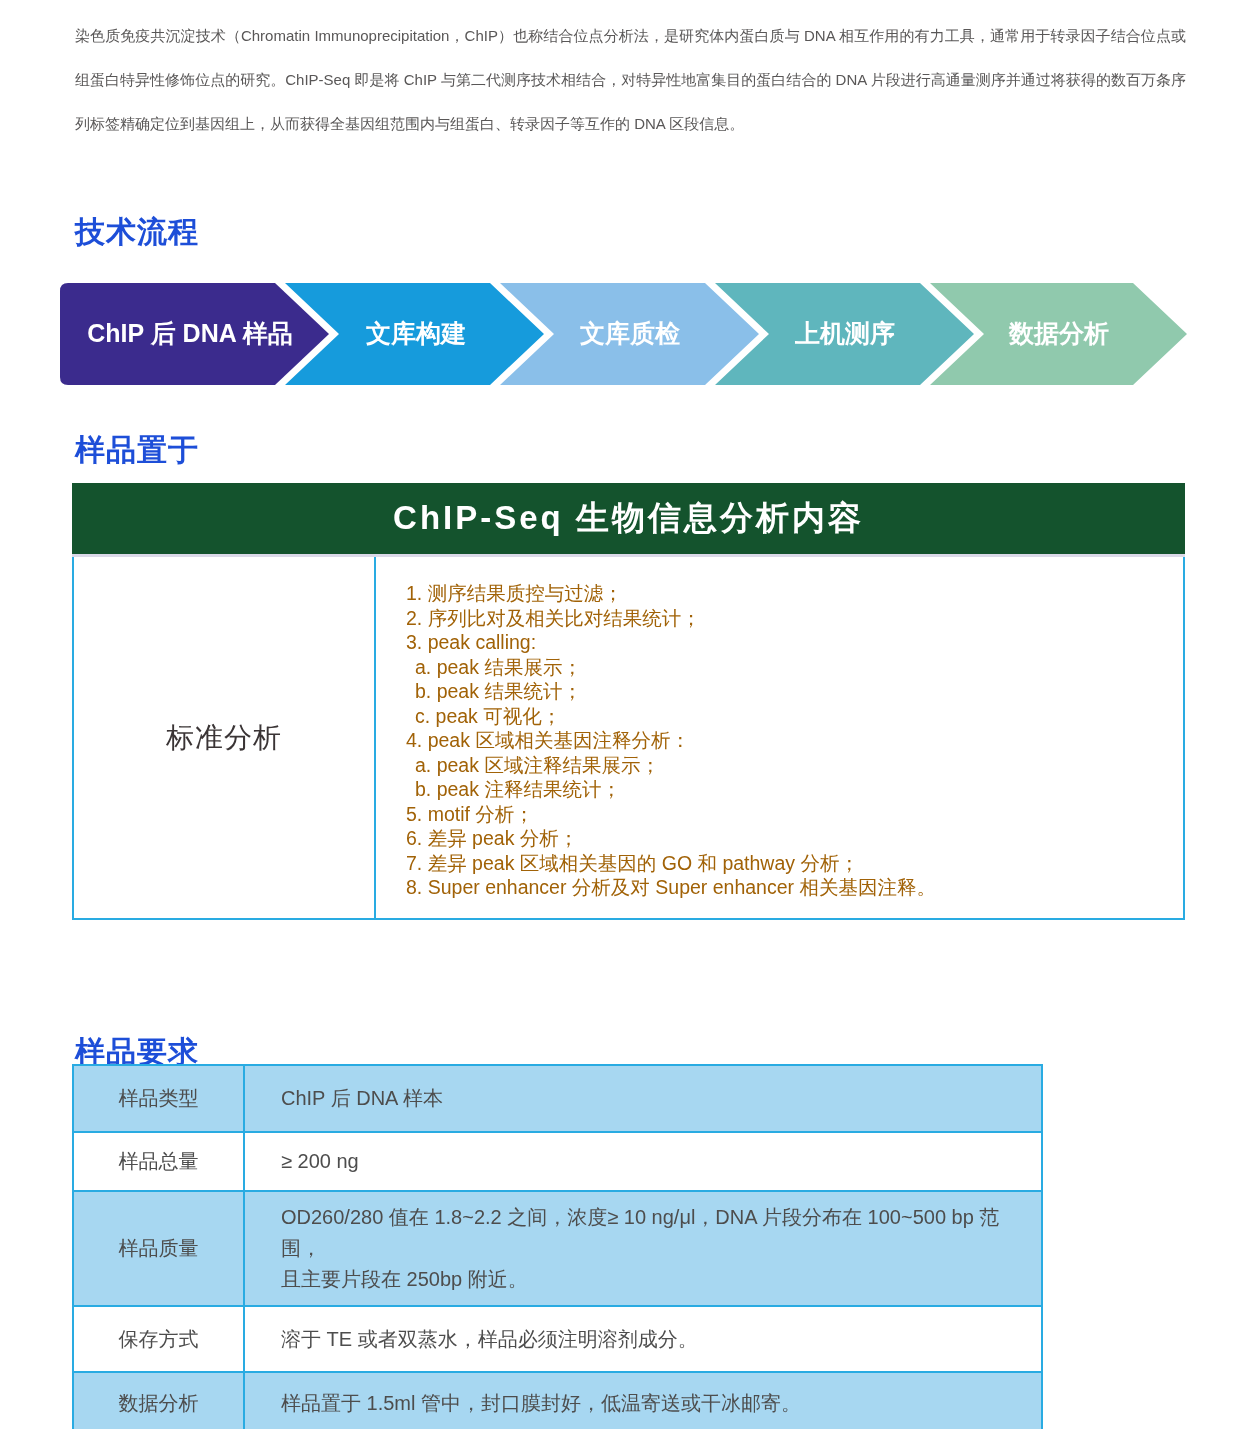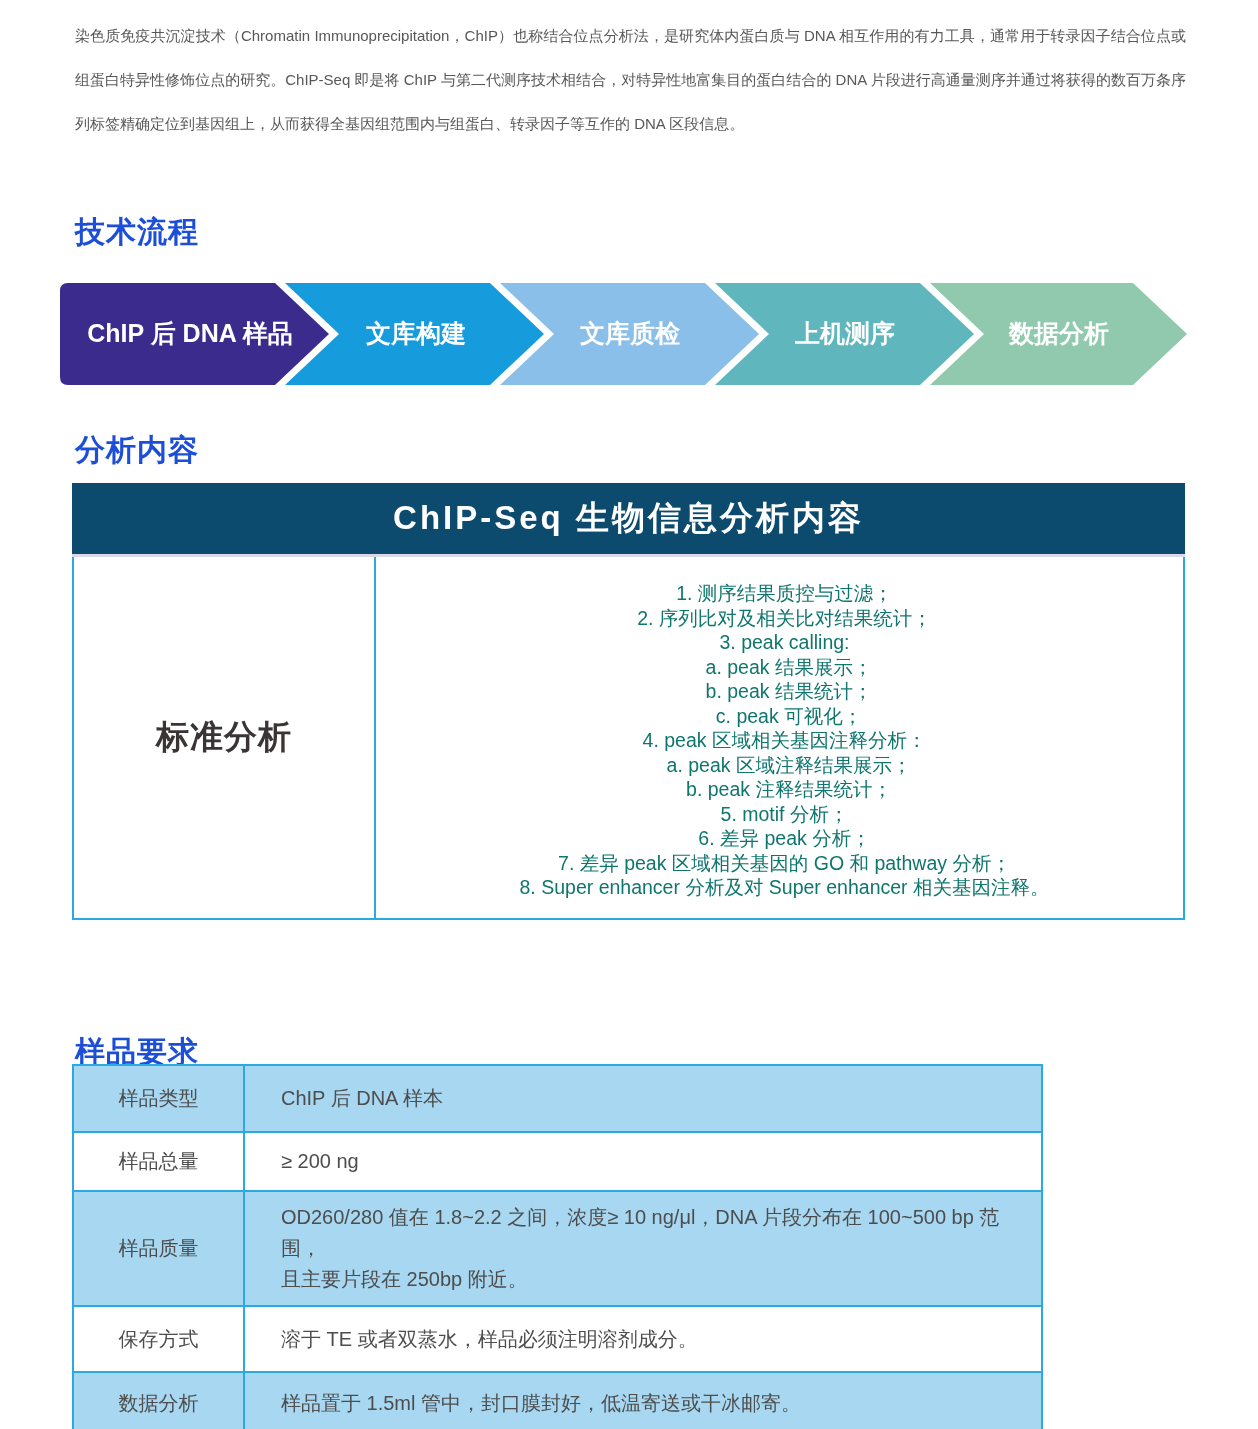--- a/index.html
+++ b/index.html
@@ -30,37 +30,37 @@
   .flow{position:absolute;left:60px;top:283px;width:1127px;height:102px;}
   .flow svg{display:block;}
   .flow text{
     font-family:"Liberation Sans","DejaVu Sans",sans-serif;
     font-weight:bold;font-size:25px;fill:#ffffff;
   }
 
   
   .t1{position:absolute;left:72px;top:483px;width:1113px;box-sizing:border-box;}
   .t1-header{
-    height:74px;background:#0c4a6e;color:#ffffff;
+    height:74px;background:#14532d;color:#ffffff;
     display:flex;align-items:center;justify-content:center;
     font-size:33px;font-weight:bold;letter-spacing:3px;
     border-bottom:3px solid #DBD9E8;box-sizing:border-box;text-align:center;
   }
   .t1-body{
     display:flex;border:2px solid #29ABE2;border-top:none;box-sizing:border-box;
     min-height:363px;
   }
   .t1-label{
     width:302px;flex:0 0 302px;border-right:2px solid #29ABE2;box-sizing:border-box;
     display:flex;align-items:center;justify-content:center;
-    font-size:33px;font-weight:bold;color:#3A3435;letter-spacing:1px;
+    font-size:28px;font-weight:normal;color:#3A3435;letter-spacing:1px;
   }
   .t1-list{
     flex:1;padding:24px 20px 18px 30px;box-sizing:border-box;
-    font-size:19.5px;line-height:24.5px;color:#0f766e;text-align:center;
+    font-size:19.5px;line-height:24.5px;color:#a16207;
   }
   .t1-list .item{white-space:nowrap;}
   .t1-list .sub{padding-left:9px;}
 
   
   .t2{
     position:absolute;left:72px;top:1064px;width:971px;box-sizing:border-box;
     border:2px solid #29ABE2;
   }
   .t2-row{display:flex;border-top:2px solid #29ABE2;background:#ffffff;}
@@ -99,21 +99,21 @@
       <polygon points="655,0 860,0 914,51 860,102 655,102 709,51" fill="#5FB6BD"></polygon>
       <polygon points="870,0 1073,0 1127,51 1073,102 870,102 924,51" fill="#90C9AD"></polygon>
       <text x="130" y="59" text-anchor="middle">ChIP 后 DNA 样品</text>
       <text x="356" y="59" text-anchor="middle">文库构建</text>
       <text x="570" y="59" text-anchor="middle">文库质检</text>
       <text x="785" y="59" text-anchor="middle">上机测序</text>
       <text x="999" y="59" text-anchor="middle">数据分析</text>
     </svg>
   </div>
 
-  <h2 class="sec-h" id="h-analysis">分析内容</h2>
+  <h2 class="sec-h" id="h-analysis">样品置于</h2>
 
   <div class="t1">
     <div class="t1-header">ChIP-Seq 生物信息分析内容</div>
     <div class="t1-body">
       <div class="t1-label">标准分析</div>
       <div class="t1-list">
         <div class="item">1. 测序结果质控与过滤；</div>
         <div class="item">2. 序列比对及相关比对结果统计；</div>
         <div class="item">3. peak calling:</div>
         <div class="item sub">a. peak 结果展示；</div>

